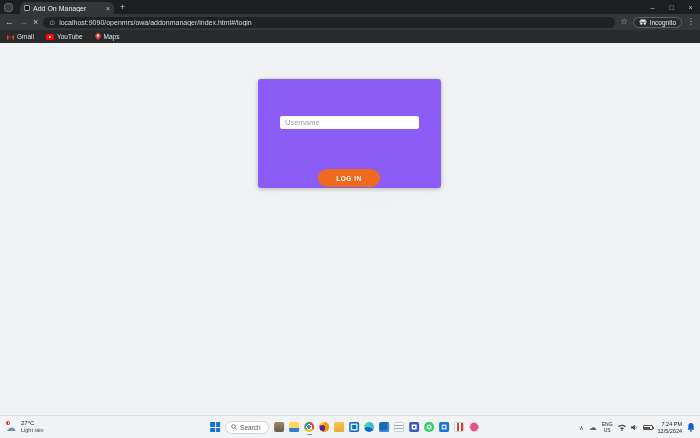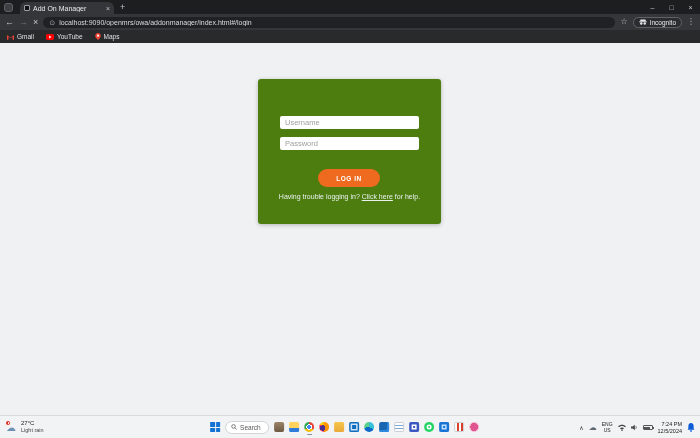--- a/index.html
+++ b/index.html
@@ -29,21 +29,21 @@
   .incog-label { font-size:6.5px; color:#e8eaed; }
   .dots { font-size:8px; color:#c4c7c5; cursor:pointer; line-height:1; }
 
   
   .bookmarks { height:13px; background:#282a2c; display:flex; align-items:center; gap:12px; padding:0 7px; }
   .bm { display:flex; align-items:center; gap:3px; cursor:pointer; }
   .bm-label { font-size:6.5px; color:#dfe1e5; }
 
   
   .page { height:372px; background:#f0f1f2; position:relative; }
-  .login-card { position:absolute; left:258px; top:36px; width:183px; height:145px; background:#4d7c0f; border-radius:3px; box-shadow:0 1px 4px rgba(0,0,0,.25); }
+  .login-card { position:absolute; left:258px; top:36px; width:183px; height:109px; background:#8b5cf6; border-radius:3px; box-shadow:0 1px 4px rgba(0,0,0,.25); }
   .login-input { position:absolute; left:22px; width:139px; height:13px; background:#ffffff; border:none; border-radius:2px; font-size:7.5px; color:#202124; padding:0 5px; outline:none; }
   .login-input::placeholder { color:#9e9e9e; }
   .input-user { top:37px; }
   .input-pass { top:58px; }
   .login-btn { position:absolute; left:60px; top:90px; width:62px; height:18px; border:none; border-radius:9px; background:#ed6a1e; color:#ffffff; font-size:6.5px; font-weight:bold; letter-spacing:.5px; cursor:pointer; }
   .help-row { position:absolute; left:0; top:114px; width:100%; text-align:center; font-size:7px; color:#eaf2f0; }
   .help-link { color:#eaf2f0; text-decoration:underline; cursor:pointer; }
 
   
   .taskbar { height:23px; background:#f2f3f5; border-top:1px solid #d8dadc; display:flex; align-items:center; position:relative; }
@@ -152,21 +152,20 @@
         <path d="M4 0C1.8 0 0 1.7 0 3.9 0 6.6 4 10 4 10S8 6.6 8 3.9C8 1.7 6.2 0 4 0z" fill="#ea4335"></path>
         <circle cx="4" cy="3.8" r="1.5" fill="#ffffff"></circle>
       </svg>
       <span class="bm-label">Maps</span>
     </div>
   </div>
 
   <div class="page">
     <div class="login-card">
       <input class="login-input input-user" type="text" placeholder="Username" style="">
-      <input class="login-input input-pass" type="text" placeholder="Password" style="">
       <button class="login-btn">LOG IN</button>
       <div class="help-row"><span>Having trouble logging in? </span><span class="help-link">Click here</span><span> for help.</span></div>
     </div>
   </div>
 
   <div class="taskbar">
     <div class="weather">
       <div class="weather-icon">
         <span class="w-cloud">☁</span>
         <span class="w-badge"></span>

